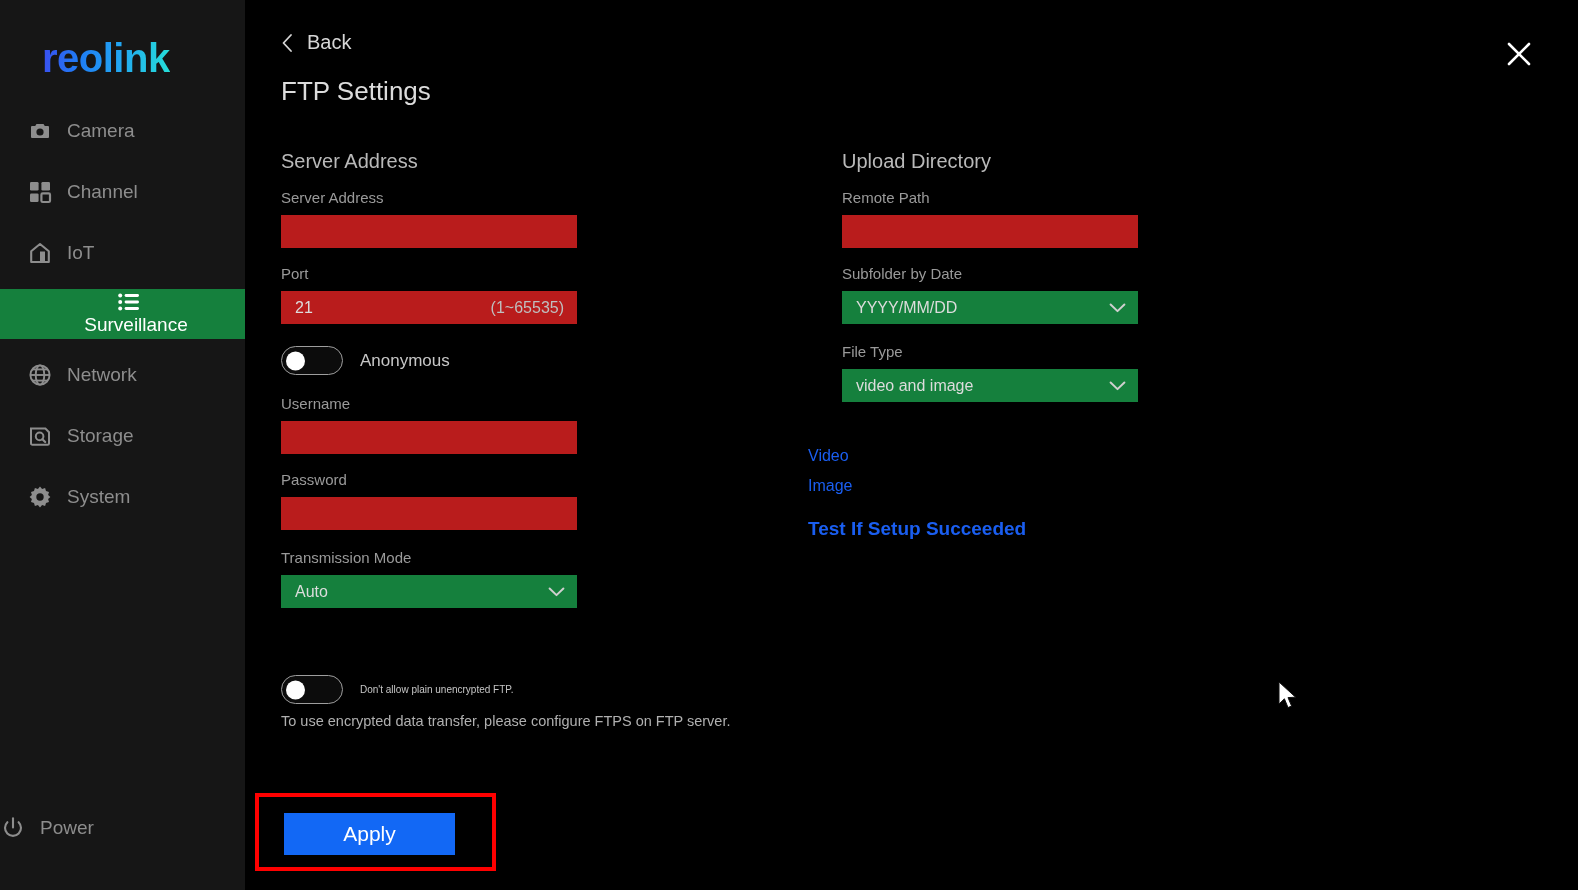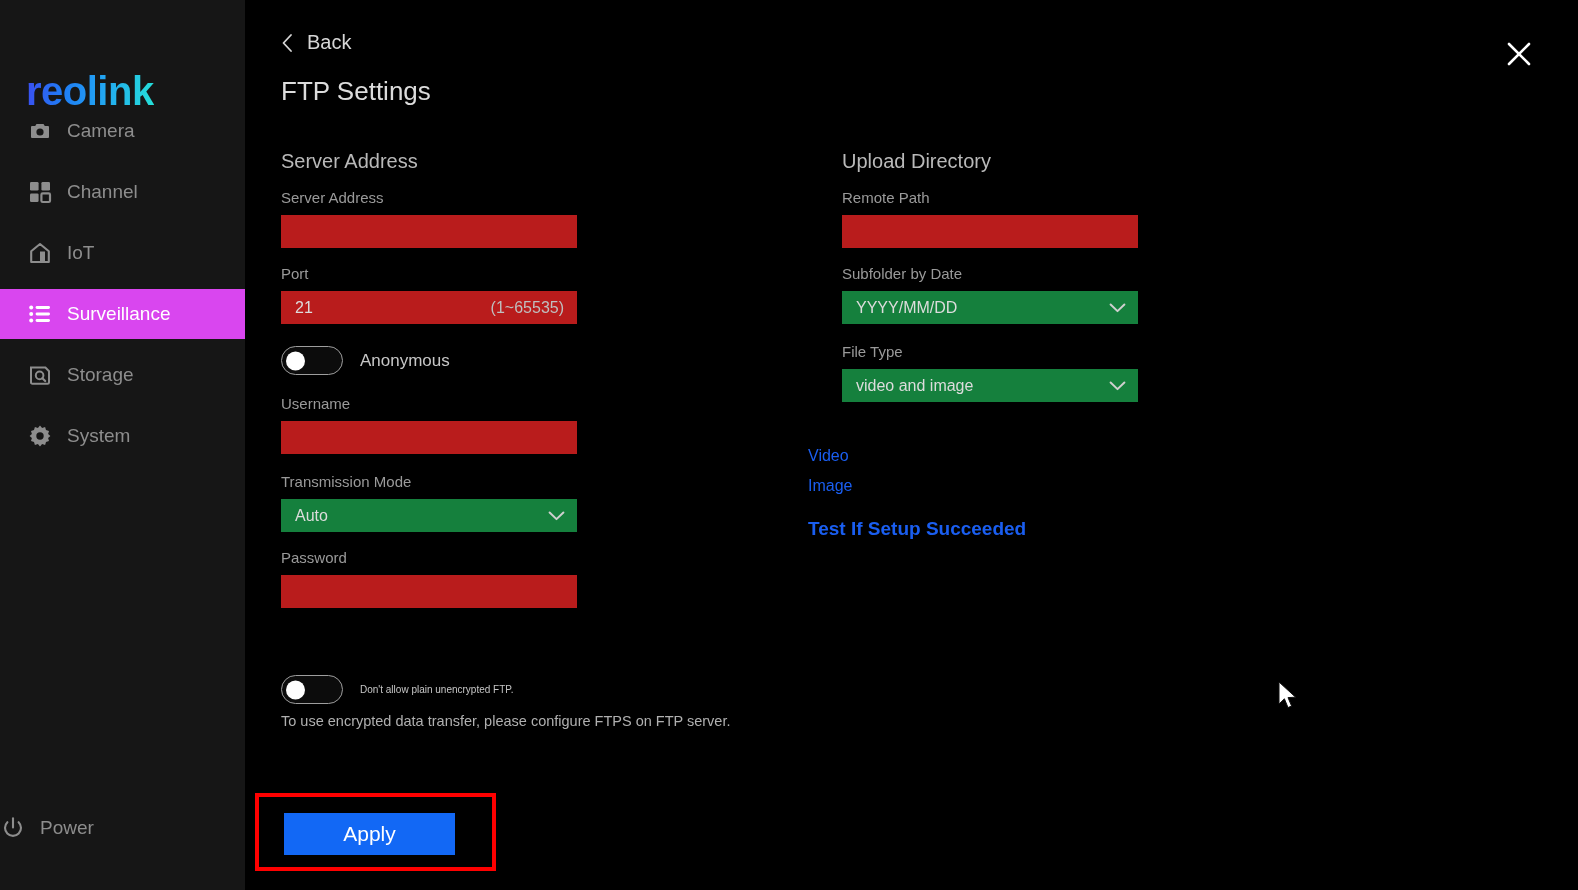--- a/index.html
+++ b/index.html
@@ -24,33 +24,32 @@
   #sidebar {
     position: relative;
     width: 245px;
     height: 890px;
     background: #161616;
     flex: 0 0 245px;
   }
 
   #logo {
     position: absolute;
-    left: 26px;
+    left: 42px;
     top: 38px;
     font-size: 40px;
     font-weight: 700;
     letter-spacing: -0.5px;
     line-height: 1;
     background: linear-gradient(95deg, #3b4df0 0%, #1f7df5 30%, #22a6f2 60%, #25e0d8 100%);
     -webkit-background-clip: text;
     background-clip: text;
     color: transparent;
     -webkit-text-fill-color: transparent;
     user-select: none;
-    margin-top: 33px;
   }
 
   .nav-list {
     position: absolute;
     top: 106px;
     left: 0;
     width: 245px;
   }
 
   .nav-item {
@@ -60,22 +59,23 @@
     height: 50px;
     margin-bottom: 11px;
     padding-left: 27px;
     color: #8d8d8d;
     font-size: 19px;
     cursor: pointer;
     user-select: none;
   }
 
   .nav-item.active {
-    background: #d946ef;
+    background: #15803d;
     color: #ffffff;
+    flex-direction: column;
   }
 
   .nav-icon {
     width: 26px;
     height: 26px;
     margin-right: 14px;
     display: flex;
     align-items: center;
     justify-content: center;
     flex: 0 0 26px;
@@ -360,20 +360,32 @@
               <rect x="7.6" y="4.1" width="14.4" height="2.8" rx="1.4" fill="#fff"></rect>
             <circle cx="3.2" cy="12" r="2" fill="#fff"></circle>
               <rect x="7.6" y="10.6" width="14.4" height="2.8" rx="1.4" fill="#fff"></rect>
             <circle cx="3.2" cy="18.5" r="2" fill="#fff"></circle>
               <rect x="7.6" y="17.1" width="14.4" height="2.8" rx="1.4" fill="#fff"></rect>
           </svg>
         </span>
         <span class="nav-label">Surveillance</span>
       </div>
 
+      <div class="nav-item">
+        <span class="nav-icon">
+          <svg width="24" height="24" viewBox="0 0 24 24" fill="none" stroke="#8d8d8d" stroke-width="1.9">
+            <circle cx="12" cy="12" r="9.6"></circle>
+            <ellipse cx="12" cy="12" rx="4.3" ry="9.6"></ellipse>
+            <line x1="2.4" y1="12" x2="21.6" y2="12"></line>
+            <line x1="4" y1="6.4" x2="20" y2="6.4"></line>
+            <line x1="4" y1="17.6" x2="20" y2="17.6"></line>
+          </svg>
+        </span>
+        <span class="nav-label">Network</span>
+      </div>
 
       <div class="nav-item">
         <span class="nav-icon">
           <svg width="24" height="24" viewBox="0 0 24 24">
             <path d="M3 4.6h14.4L21 8.2V19.4a1.4 1.4 0 0 1-1.4 1.4H4.4A1.4 1.4 0 0 1 3 19.4z" fill="none" stroke="#8d8d8d" stroke-width="2"></path>
             <circle cx="11.6" cy="12.4" r="3.8" fill="none" stroke="#8d8d8d" stroke-width="2"></circle>
             <line x1="14.4" y1="15.2" x2="17.2" y2="18" stroke="#8d8d8d" stroke-width="2.2" stroke-linecap="round"></line>
           </svg>
         </span>
         <span class="nav-label">Storage</span>
@@ -441,38 +453,38 @@
       <div class="toggle-row">
         <div class="toggle">
           <div class="knob"></div>
         </div>
         <span class="toggle-label">Anonymous</span>
       </div>
 
       <div class="field">
         <div class="field-label">Username</div>
         <input class="text-input" type="text" value="" style="">
+      </div>
+
+      <div class="field" style="margin-top:17px;">
+        <div class="field-label">Password</div>
+        <input class="text-input" type="password" value="" style="">
       </div>
 
       <div class="field" style="margin-top:19px;">
         <div class="field-label">Transmission Mode</div>
         <div class="select-box">
           <span>Auto</span>
           <span class="select-chevron">
             <svg width="17" height="11" viewBox="0 0 17 11" fill="none" stroke="#cfcfcf" stroke-width="2" stroke-linecap="round" stroke-linejoin="round">
               <polyline points="1.6,2 8.5,8.6 15.4,2"></polyline>
             </svg>
           </span>
         </div>
       </div>
-
-      <div class="field" style="margin-top:17px;">
-        <div class="field-label">Password</div>
-        <input class="text-input" type="password" value="" style="">
-      </div>
     </div>
 
     <div class="col" id="col-right">
 
       <div class="section-title">Upload Directory</div>
 
       <div class="field">
         <div class="field-label">Remote Path</div>
         <input class="text-input" type="text" value="" style="">
       </div>

